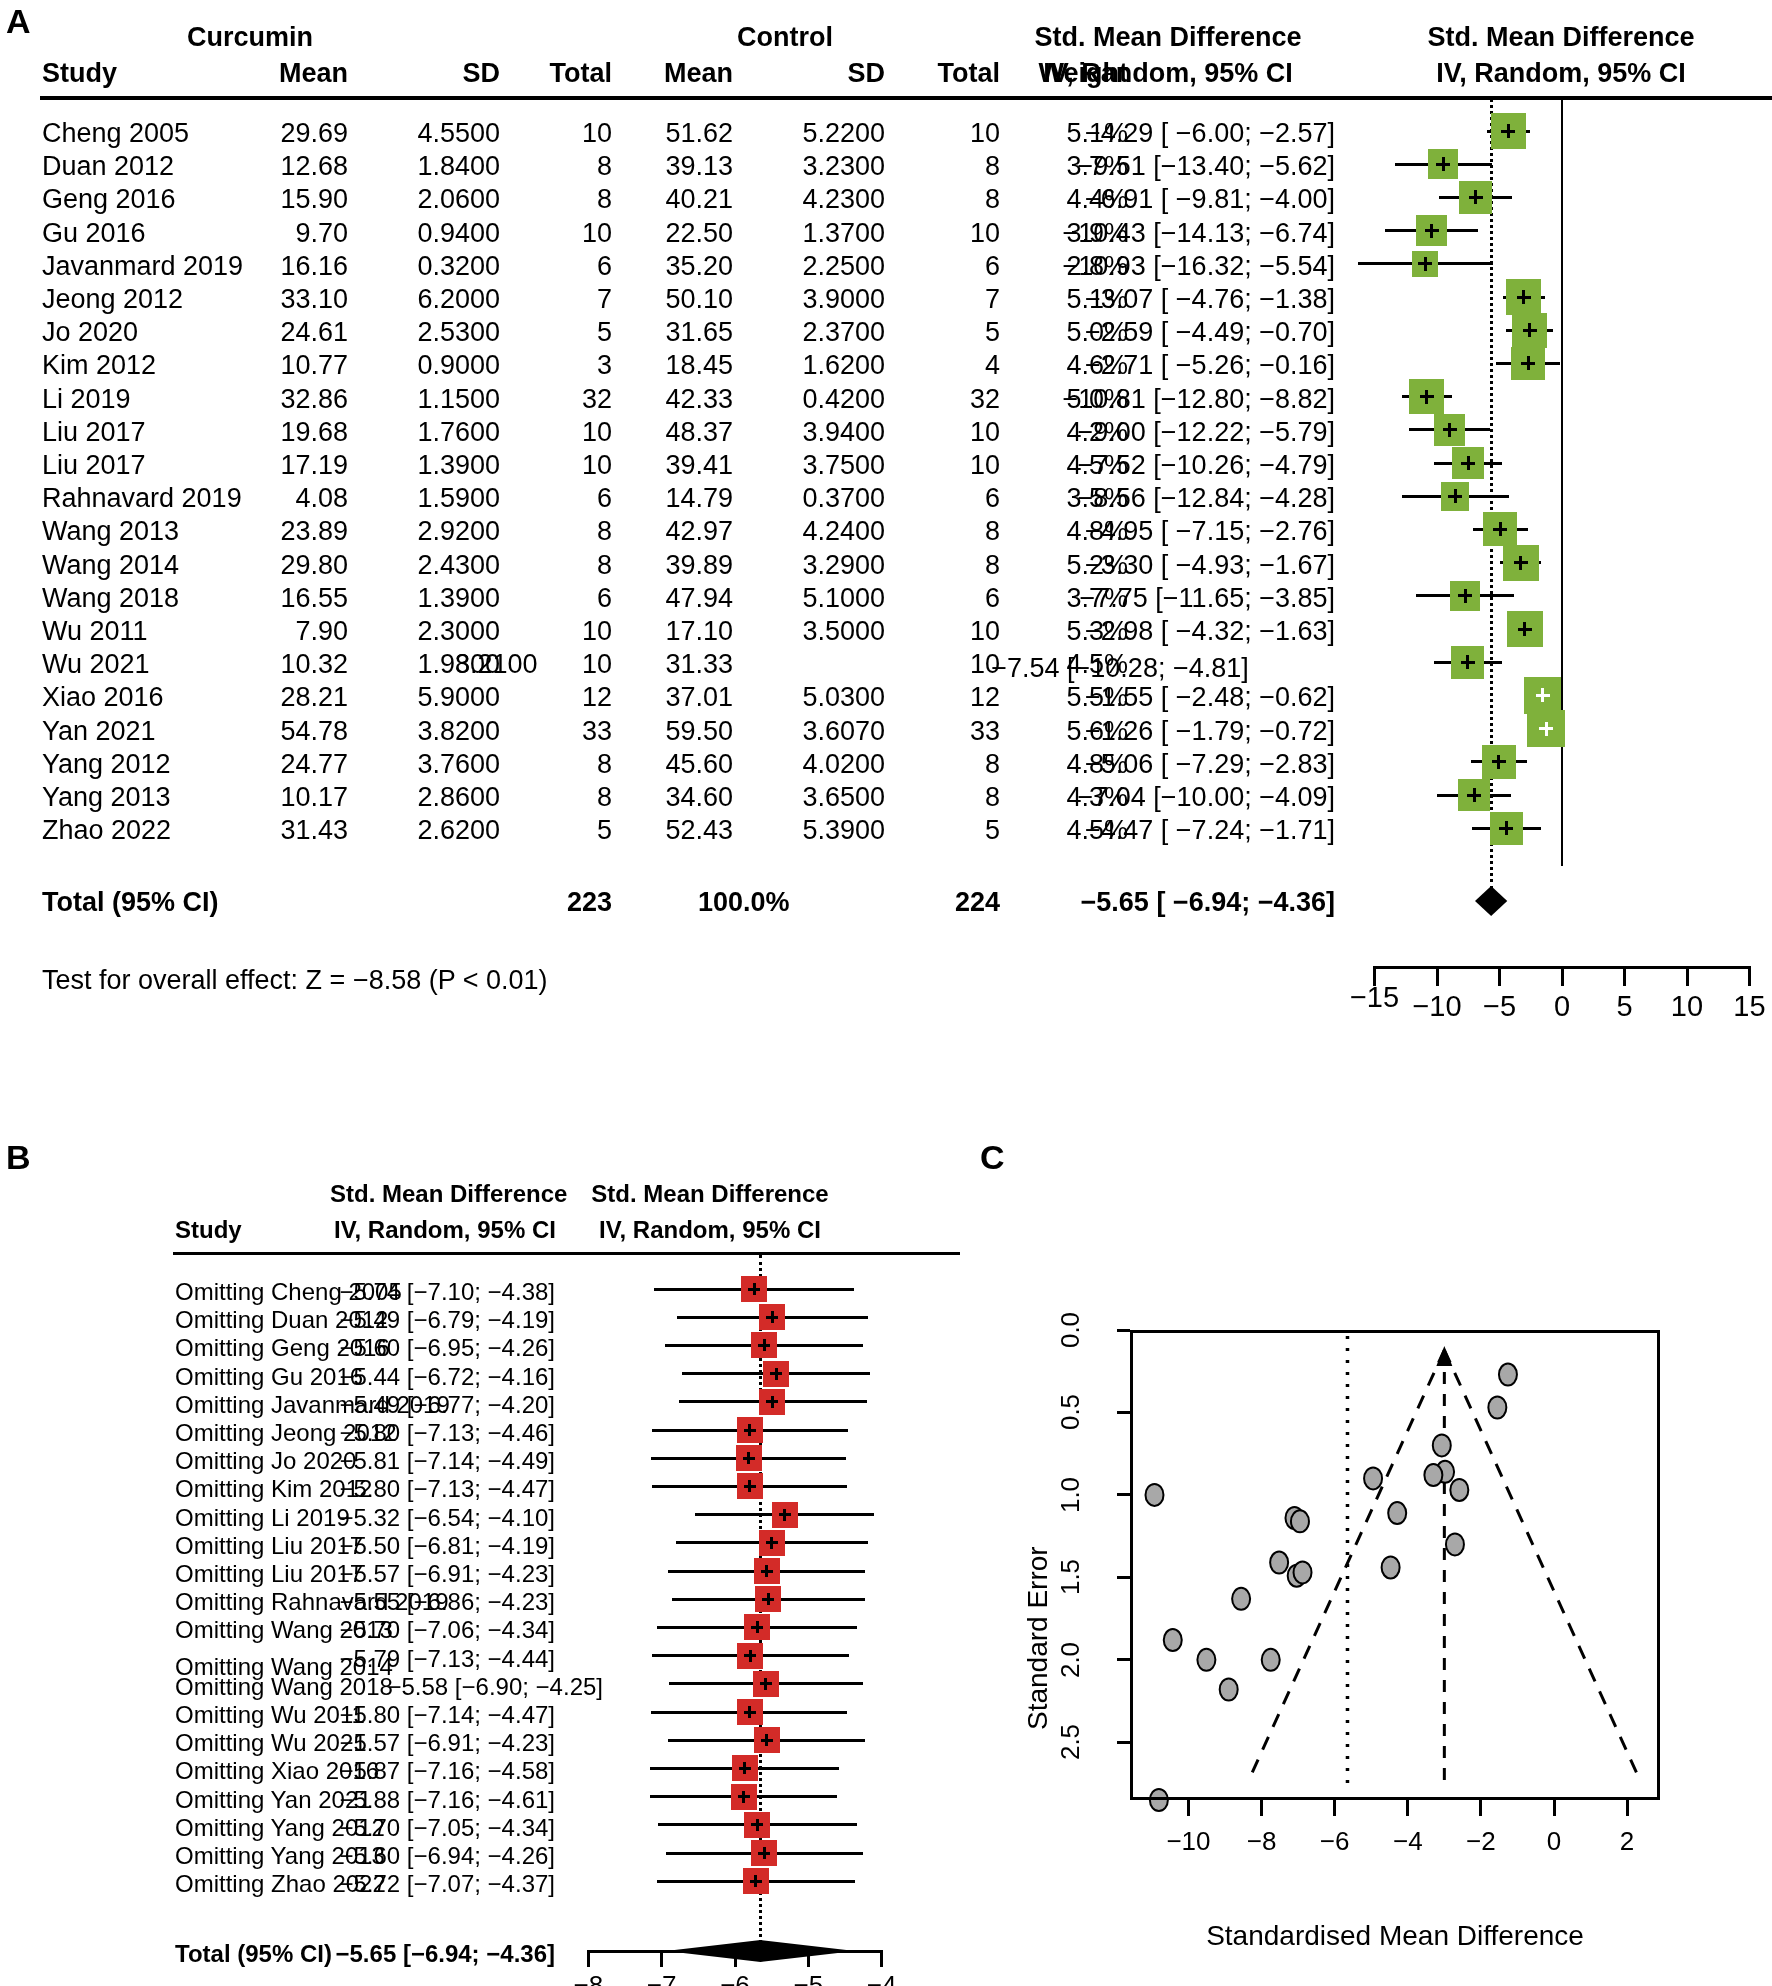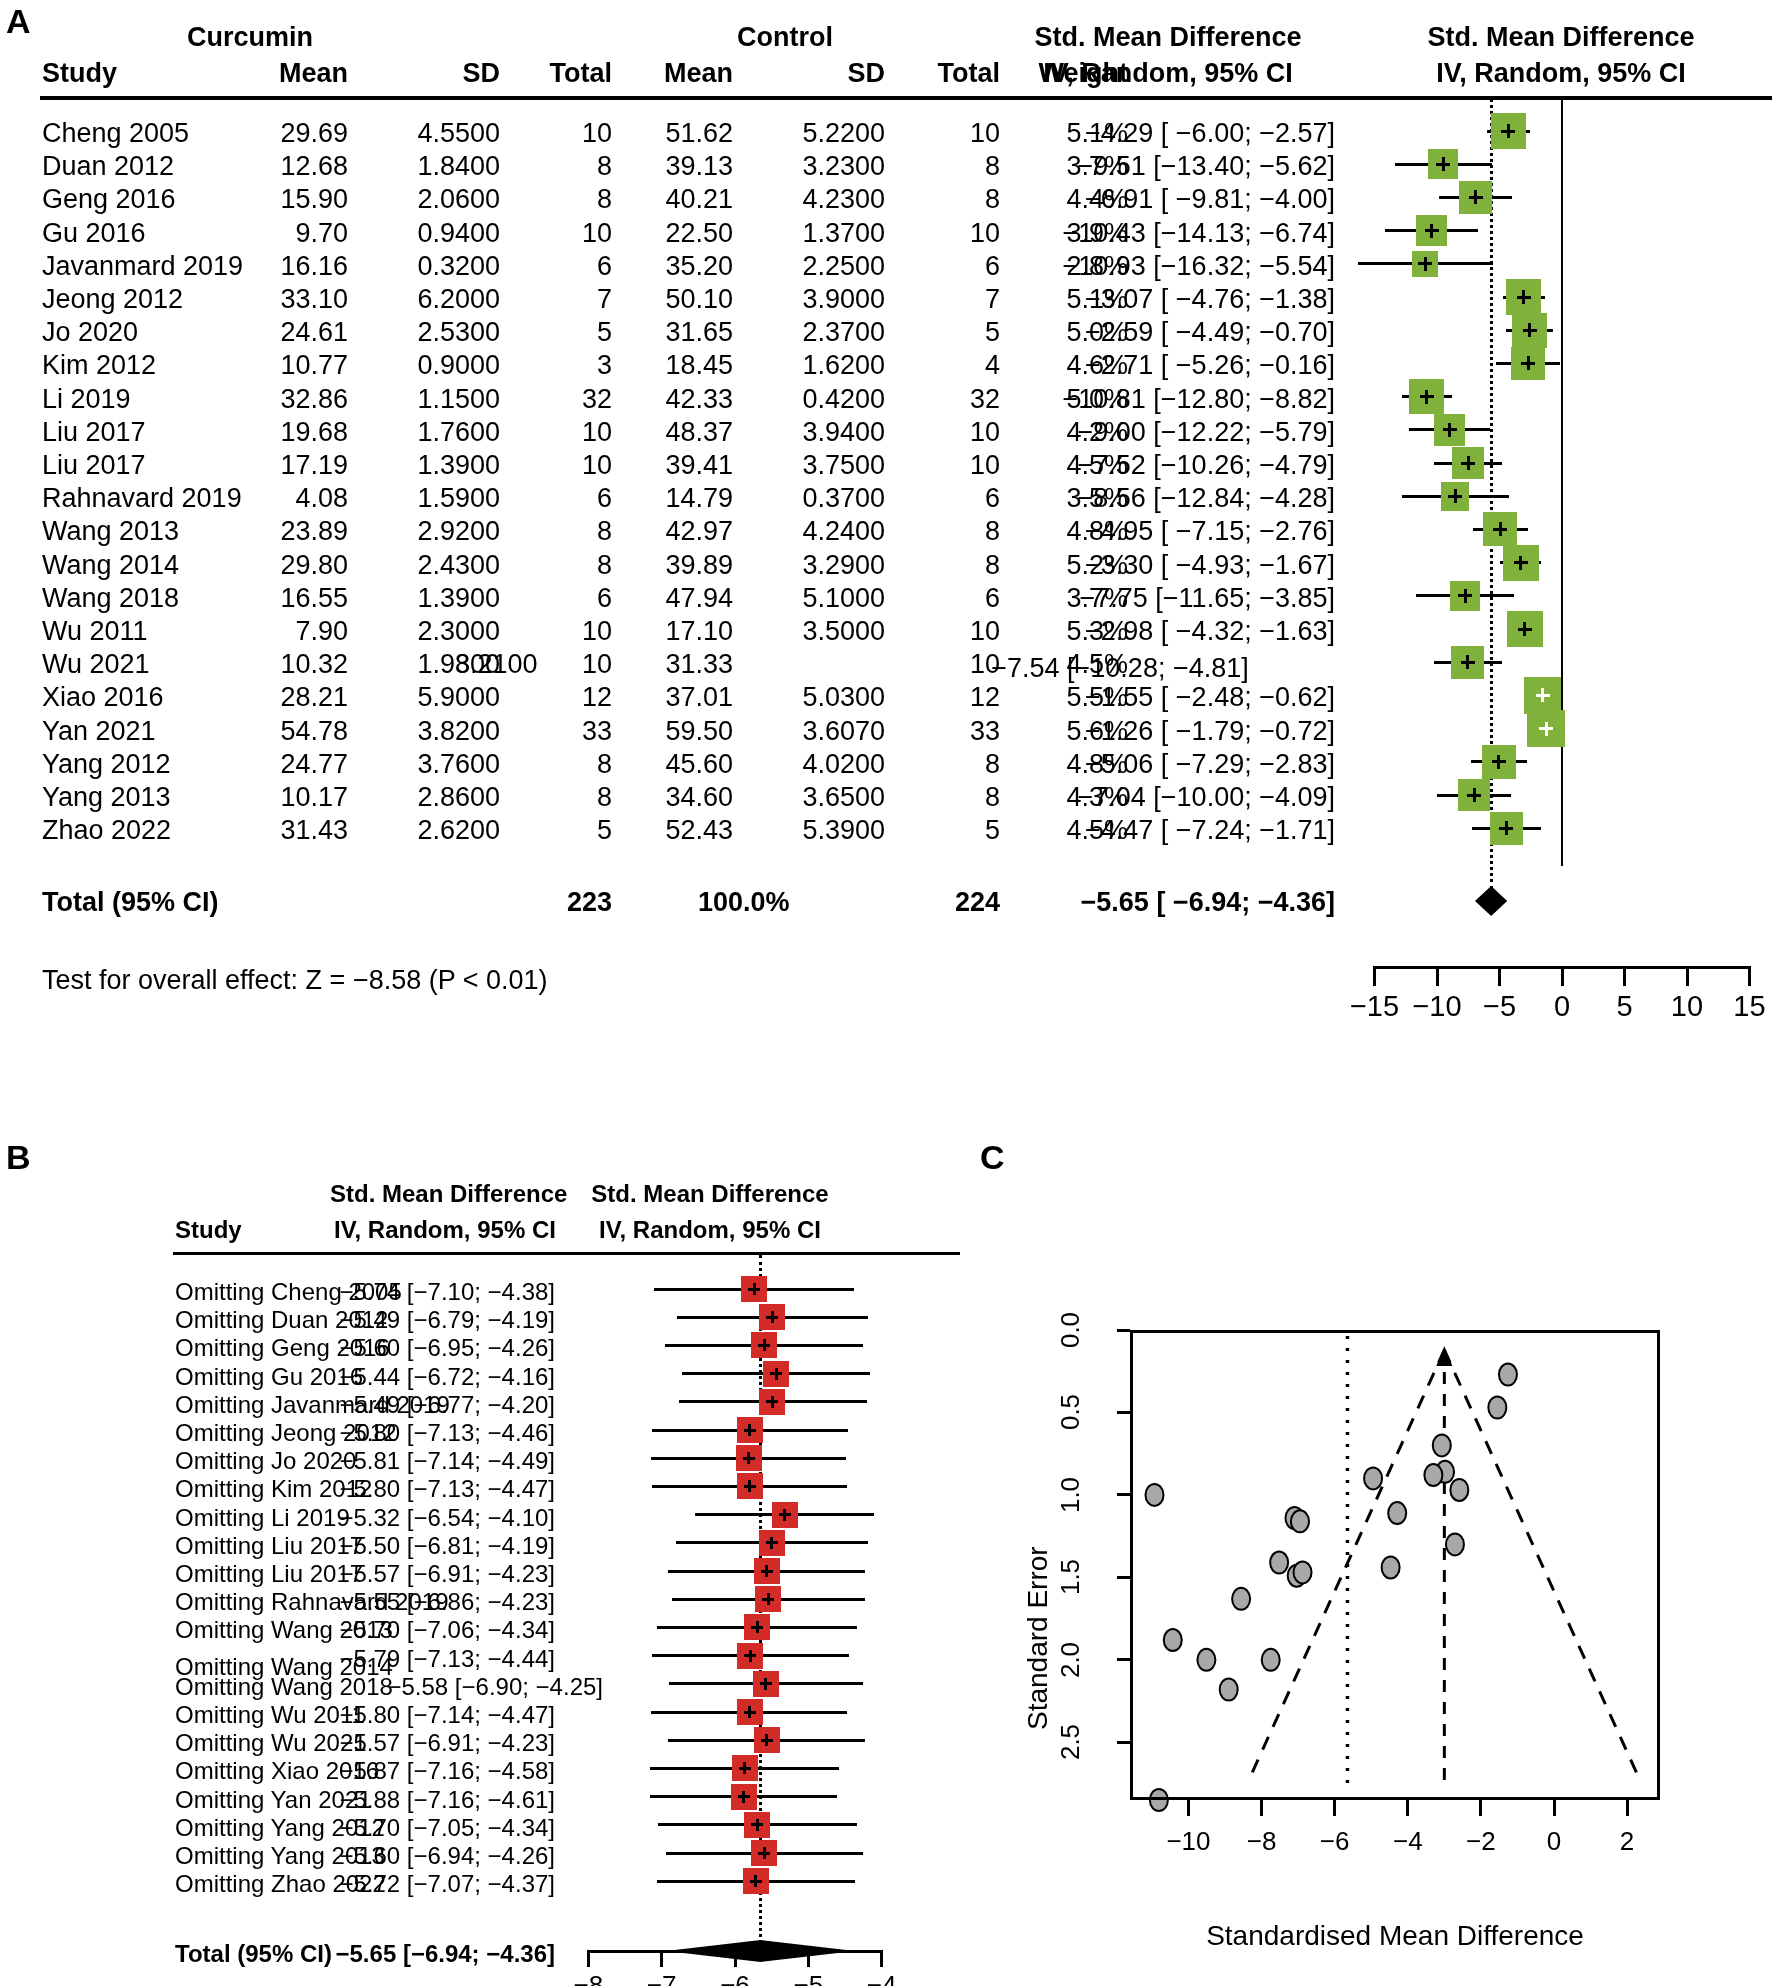--- a/index.html
+++ b/index.html
@@ -368,21 +368,21 @@
       <div class="sq" style="left: 137.675px; top: 715.75px; width: 32.9px; height: 32.9px; background: rgb(127, 177, 59);"></div>
       <div style="position: absolute; left: 147.125px; top: 730.7px; width: 14px; height: 3px; background: rgb(0, 0, 0);"></div>
       <div style="position: absolute; left: 152.625px; top: 725.2px; width: 3px; height: 14px; background: rgb(0, 0, 0);"></div>
       <div style="position: absolute; left: 123.25px; top: 790.4px; width: 32.25px; height: 30px;"><svg width="32.250000000000014" height="30" viewBox="0 0 32.250000000000014 30">
           <polygon points="0,15 16.125000000000014,0 32.250000000000014,15 16.125000000000014,30" fill="#000"></polygon>
         </svg></div>
     </div>
     <div style="position: absolute; left: 1352px; top: 966px; width: 420px; height: 80px;">
       <div style="position: absolute; left: 22.5px; top: 0px; width: 375px; height: 3px; background: rgb(0, 0, 0);"></div>
       <div style="position: absolute; left: 21px; top: 0px; width: 3px; height: 20px; background: rgb(0, 0, 0);"></div>
-      <div style="position: absolute; left: 22.5px; top: 24px; font-size: 29px; transform: translateX(-50%); white-space: nowrap;">−15</div>
+      <div style="position: absolute; left: 22.5px; top: 15px; font-size: 29px; transform: translateX(-50%); white-space: nowrap;">−15</div>
       <div style="position: absolute; left: 83.5px; top: 0px; width: 3px; height: 20px; background: rgb(0, 0, 0);"></div>
       <div style="position: absolute; left: 85px; top: 24px; font-size: 29px; transform: translateX(-50%); white-space: nowrap;">−10</div>
       <div style="position: absolute; left: 146px; top: 0px; width: 3px; height: 20px; background: rgb(0, 0, 0);"></div>
       <div style="position: absolute; left: 147.5px; top: 24px; font-size: 29px; transform: translateX(-50%); white-space: nowrap;">−5</div>
       <div style="position: absolute; left: 208.5px; top: 0px; width: 3px; height: 20px; background: rgb(0, 0, 0);"></div>
       <div style="position: absolute; left: 210px; top: 24px; font-size: 29px; transform: translateX(-50%); white-space: nowrap;">0</div>
       <div style="position: absolute; left: 271px; top: 0px; width: 3px; height: 20px; background: rgb(0, 0, 0);"></div>
       <div style="position: absolute; left: 272.5px; top: 24px; font-size: 29px; transform: translateX(-50%); white-space: nowrap;">5</div>
       <div style="position: absolute; left: 333.5px; top: 0px; width: 3px; height: 20px; background: rgb(0, 0, 0);"></div>
       <div style="position: absolute; left: 335px; top: 24px; font-size: 29px; transform: translateX(-50%); white-space: nowrap;">10</div>

